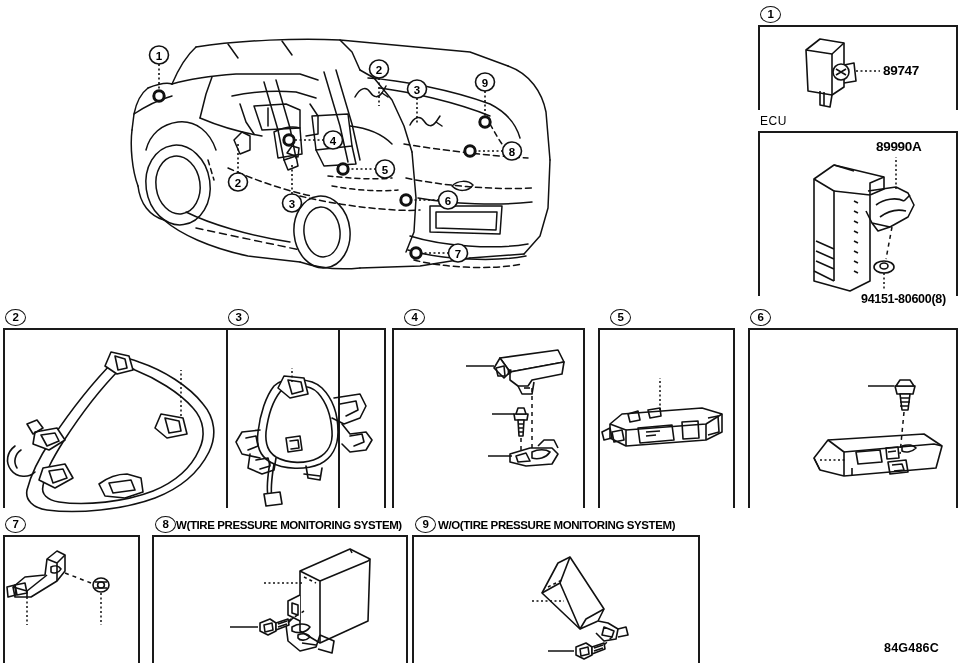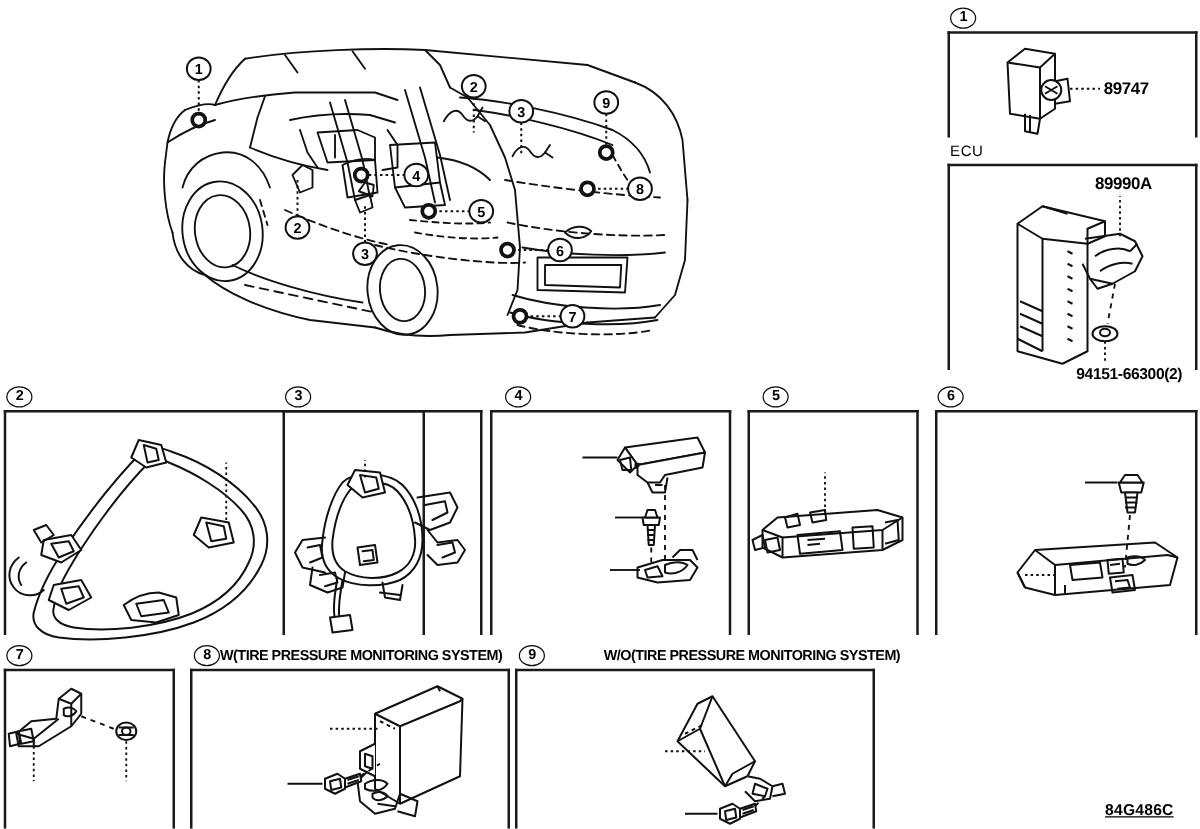--- a/index.html
+++ b/index.html
@@ -251,21 +251,21 @@
   <line x1="134" y1="96" x2="128" y2="128" stroke="#111" stroke-width="1.5" stroke-dasharray="4,4"></line>
 
   <g fill="none" stroke="#111" stroke-width="1.6">
     <ellipse cx="126" cy="136" rx="10" ry="6" fill="#fff"></ellipse>
     <ellipse cx="126" cy="135" rx="4" ry="3"></ellipse>
   </g>
   <line x1="126" y1="142" x2="126" y2="158" stroke="#111" stroke-width="1.5" stroke-dasharray="2,2.5"></line>
 </svg>
 <div class="pn" style="left:118px;top:8px;">89990A</div>
 </div>
-<div class="pn small" style="left:861px;top:292px;">94151-66300(2)</div>
+<div class="pn small" style="left:861px;top:292px;">94151-80600(8)</div>
 
 <div class="pnum" style="left:5px;top:309px;">2</div>
 <div class="pbox" style="left:3px;top:328px;width:337px;height:180px;"></div>
 <div class="panel" style="left:3px;top:328px;width:337px;height:185px;">
 <svg width="337" height="185">
   <g fill="none" stroke="#111" stroke-width="1.6" stroke-linejoin="round" stroke-linecap="round">
 
     <path d="M112,32 C92,52 68,82 48,112 C36,130 28,146 24,162 C22,172 30,180 44,182 C74,186 120,182 152,170 C178,160 196,144 206,124 C214,108 212,90 200,76 C186,58 160,42 136,34 C126,30 118,28 112,32 Z"></path>
 
     <path d="M118,40 C100,58 78,86 60,114 C50,130 42,144 40,158 C38,166 44,172 56,174 C82,178 122,174 150,163 C172,154 188,140 196,122 C203,108 201,92 190,80 C176,64 152,50 132,42 C124,38 122,36 118,40 Z"></path>
@@ -465,21 +465,21 @@
     <path d="M126,89 L135,86 M126,92 L135,89"></path>
   </g>
   <line x1="136" y1="86" x2="152" y2="76" stroke="#111" stroke-width="1.5" stroke-dasharray="4,4"></line>
   <line x1="112" y1="48" x2="150" y2="48" stroke="#111" stroke-width="1.5" stroke-dasharray="2,2.5"></line>
   <line x1="78" y1="92" x2="106" y2="92" stroke="#111" stroke-width="1.5"></line>
 </svg>
 
 </div>
 
 <div class="pnum" style="left:415px;top:516px;">9</div>
-<div class="ptitle" style="left:438px;top:519px;margin-left:45px;">W/O(TIRE PRESSURE MONITORING SYSTEM)</div>
+<div class="ptitle" style="left:438px;top:519px;">W/O(TIRE PRESSURE MONITORING SYSTEM)</div>
 <div class="pbox" style="left:412px;top:535px;width:288px;height:128px;"></div>
 <div class="panel" style="left:412px;top:535px;width:288px;height:128px;">
 <svg width="288" height="128">
   <g fill="none" stroke="#111" stroke-width="1.6" stroke-linejoin="round">
 
     <path d="M130,58 L146,28 L158,22 L192,74 L186,86 L168,94 Z" fill="#fff"></path>
     <path d="M130,58 L148,48 L168,94"></path>
     <path d="M148,48 L158,22"></path>
     <path d="M192,74 L174,84 L168,94"></path>
     <path d="M136,52 L152,44" stroke-dasharray="3,3"></path>
@@ -493,13 +493,13 @@
     <path d="M180,112 L192,108 L193,114 L180,119 Z" fill="#fff"></path>
     <path d="M182,113 L191,110 M182,116 L191,113"></path>
   </g>
   <line x1="192" y1="110" x2="200" y2="102" stroke="#111" stroke-width="1.5" stroke-dasharray="4,4"></line>
   <line x1="120" y1="66" x2="152" y2="66" stroke="#111" stroke-width="1.5" stroke-dasharray="2,2.5"></line>
   <line x1="136" y1="116" x2="162" y2="116" stroke="#111" stroke-width="1.5"></line>
 </svg>
 
 </div>
 
-<div class="code" style="left:884px;top:641px;text-decoration:underline;">84G486C</div>
+<div class="code" style="left:884px;top:641px;">84G486C</div>
 
 </body></html>

